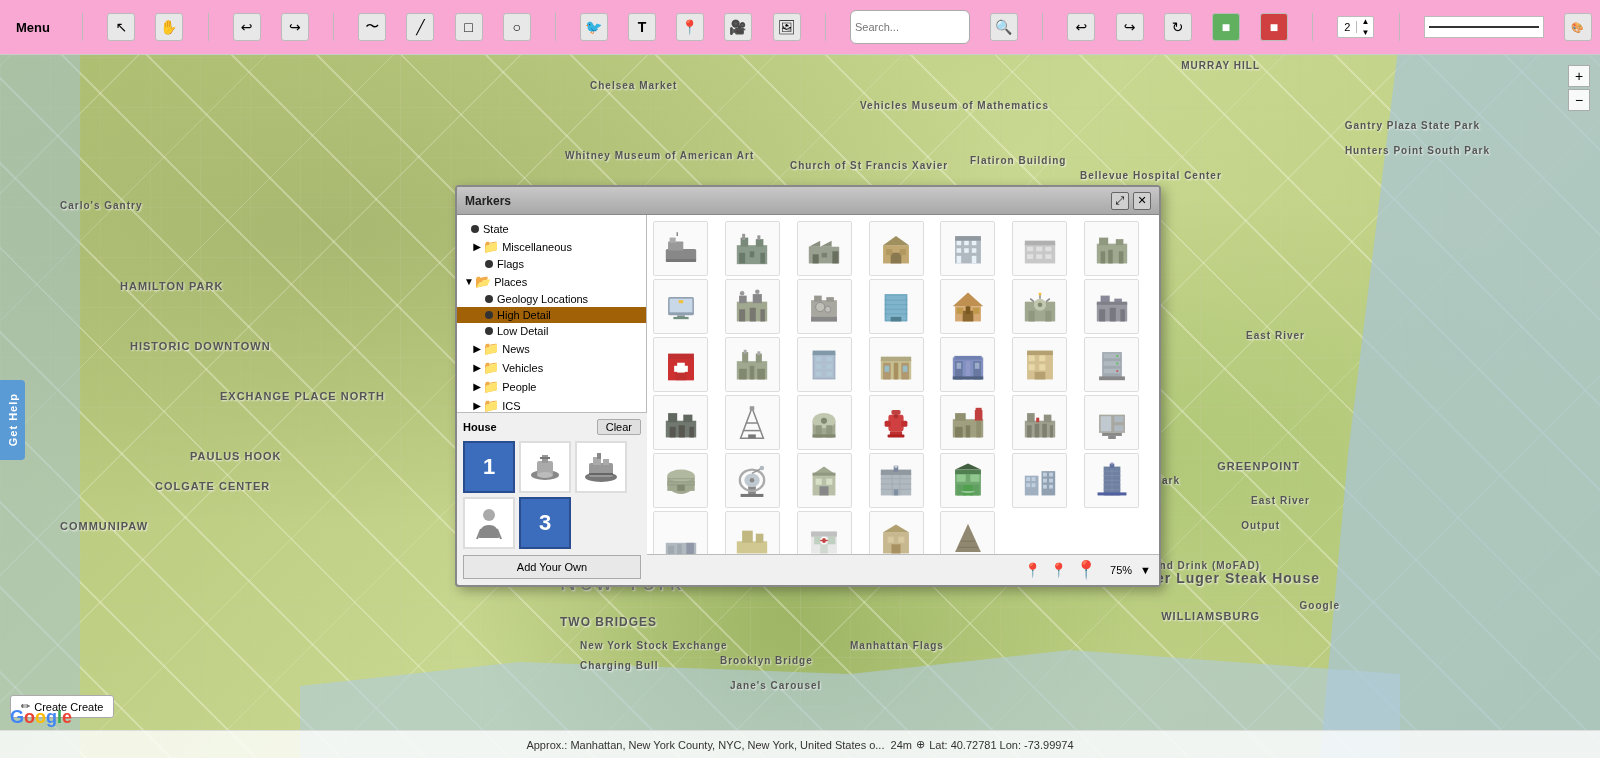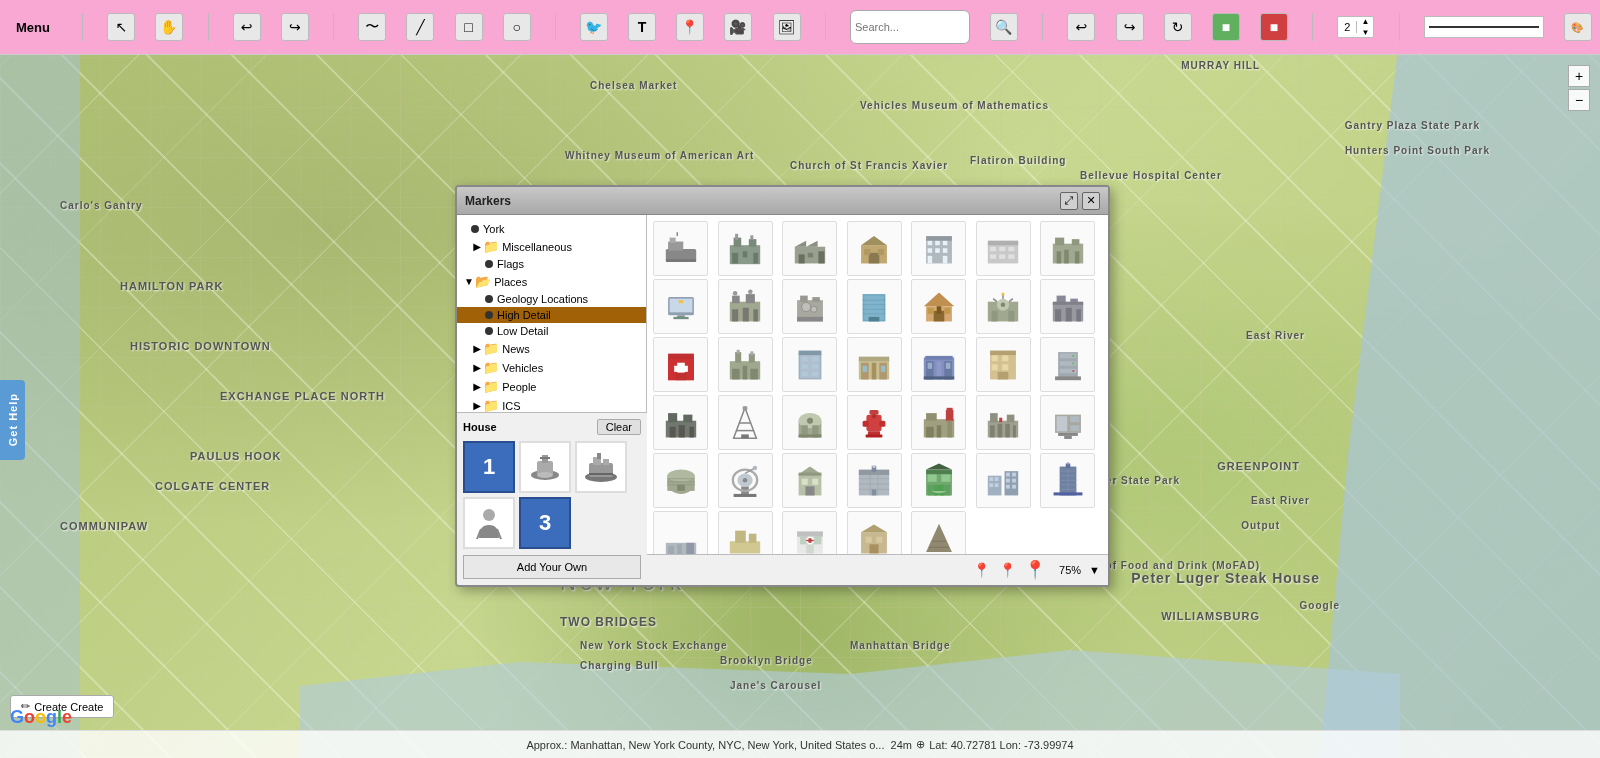--- a/index.html
+++ b/index.html
@@ -193,21 +193,21 @@
       background: rgba(255,255,255,0.9);
       border: 1px solid #aaa;
       display: flex; align-items: center; justify-content: center;
       font-size: 14px; cursor: pointer;
     }
 
     
     #markers-modal {
       position: absolute;
       top: 185px; left: 455px;
-      width: 655px;
+      width: 706px;
       min-height: 380px;
       background: #f0f0f0;
       border: 2px solid #888;
       border-radius: 4px;
       z-index: 200;
       box-shadow: 4px 4px 12px rgba(0,0,0,0.3);
     }
     #markers-titlebar {
       background: linear-gradient(to bottom, #c8c8c8, #a8a8a8);
       padding: 4px 8px;
@@ -370,21 +370,21 @@
   <div class="map-label" style="top:340px; left:130px; font-size:11px; font-weight:900;">HISTORIC DOWNTOWN</div>
   <div class="map-label" style="top:390px; left:220px; font-size:11px; font-weight:900;">EXCHANGE PLACE NORTH</div>
   <div class="map-label" style="top:450px; left:190px; font-size:11px; font-weight:900;">PAULUS HOOK</div>
   <div class="map-label" style="top:480px; left:155px; font-size:11px; font-weight:900;">COLGATE CENTER</div>
   <div class="map-label" style="top:520px; left:60px; font-size:11px; font-weight:900;">COMMUNIPAW</div>
   <div class="map-label" style="top:570px; left:560px; font-size:22px; font-weight:300; color:#888; letter-spacing:4px;">New York</div>
   <div class="map-label" style="top:615px; left:560px; font-size:12px; font-weight:900;">TWO BRIDGES</div>
   <div class="map-label" style="top:640px; left:580px; font-size:10px;">New York Stock Exchange</div>
   <div class="map-label" style="top:660px; left:580px; font-size:10px;">Charging Bull</div>
   <div class="map-label" style="top:655px; left:720px; font-size:10px;">Brooklyn Bridge</div>
-  <div class="map-label" style="top:640px; left:850px; font-size:10px;">Manhattan Bridge</div>
+  <div class="map-label" style="top:640px; left:850px; font-size:10px;">Manhattan Flags</div>
   <div class="map-label" style="top:680px; left:730px; font-size:10px;">Jane's Carousel</div>
   <div class="map-label" style="top:610px; right:340px; font-size:11px; font-weight:900;">WILLIAMSBURG</div>
   <div class="map-label" style="top:460px; right:300px; font-size:11px; font-weight:900;">GREENPOINT</div>
   <div class="map-label" style="top:570px; right:280px; font-size:14px;margin-left:40px;">Peter Luger Steak House</div>
   <div class="map-label" style="top:520px; right:320px; font-size:10px;">Output</div>
   <div class="map-label" style="top:560px; right:340px; font-size:10px;">Museum of Food and Drink (MoFAD)</div>
   <div class="map-label" style="top:600px; right:260px; font-size:10px;">Google</div>
   <div class="map-label" style="top:120px; right:120px; font-size:10px;">Gantry Plaza State Park</div>
   <div class="map-label" style="top:145px; right:110px; font-size:10px;">Hunters Point South Park</div>
   <div class="map-label" style="top:330px; right:295px; font-size:10px;">East River</div>
@@ -482,21 +482,21 @@
     </div>
   </div>
 
   <div id="markers-body">
 
     <div id="markers-left">
       <div id="markers-tree">
 
         <div class="tree-item indent1">
           <span class="tree-bullet"></span>
-          <span>York</span>
+          <span>State</span>
         </div>
 
         <div class="tree-item indent1">
           <span class="tree-expand">▶</span>
           <span class="tree-folder">📁</span>
           <span>Miscellaneous</span>
         </div>
 
         <div class="tree-item indent2">
           <span class="tree-bullet"></span>

